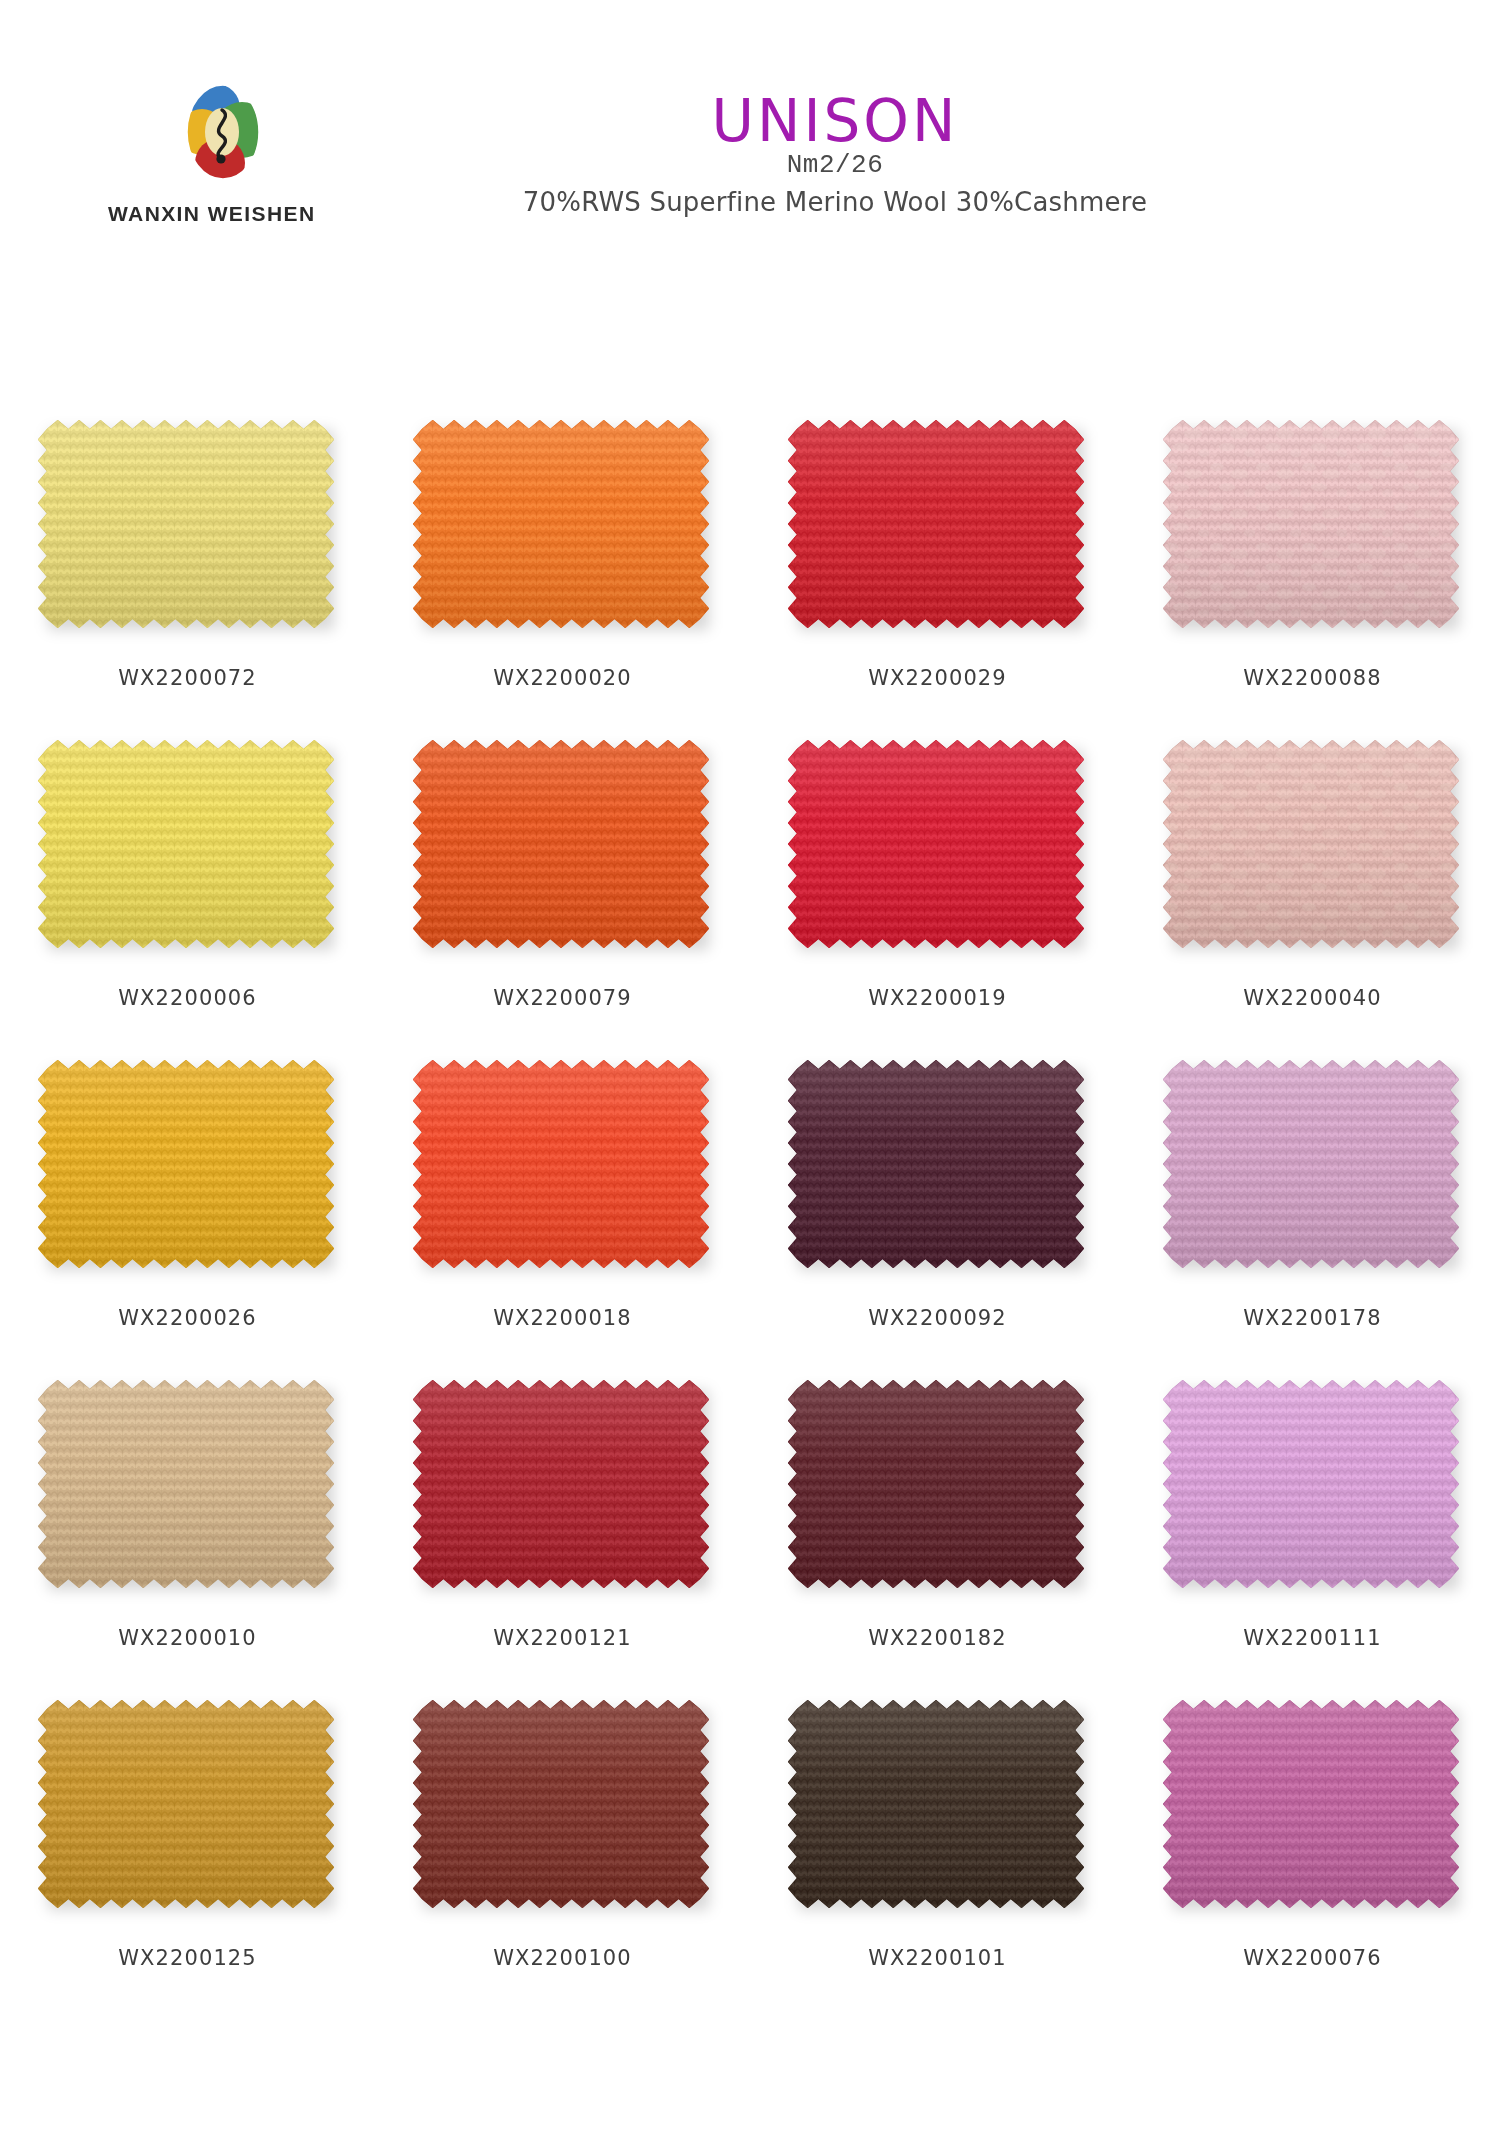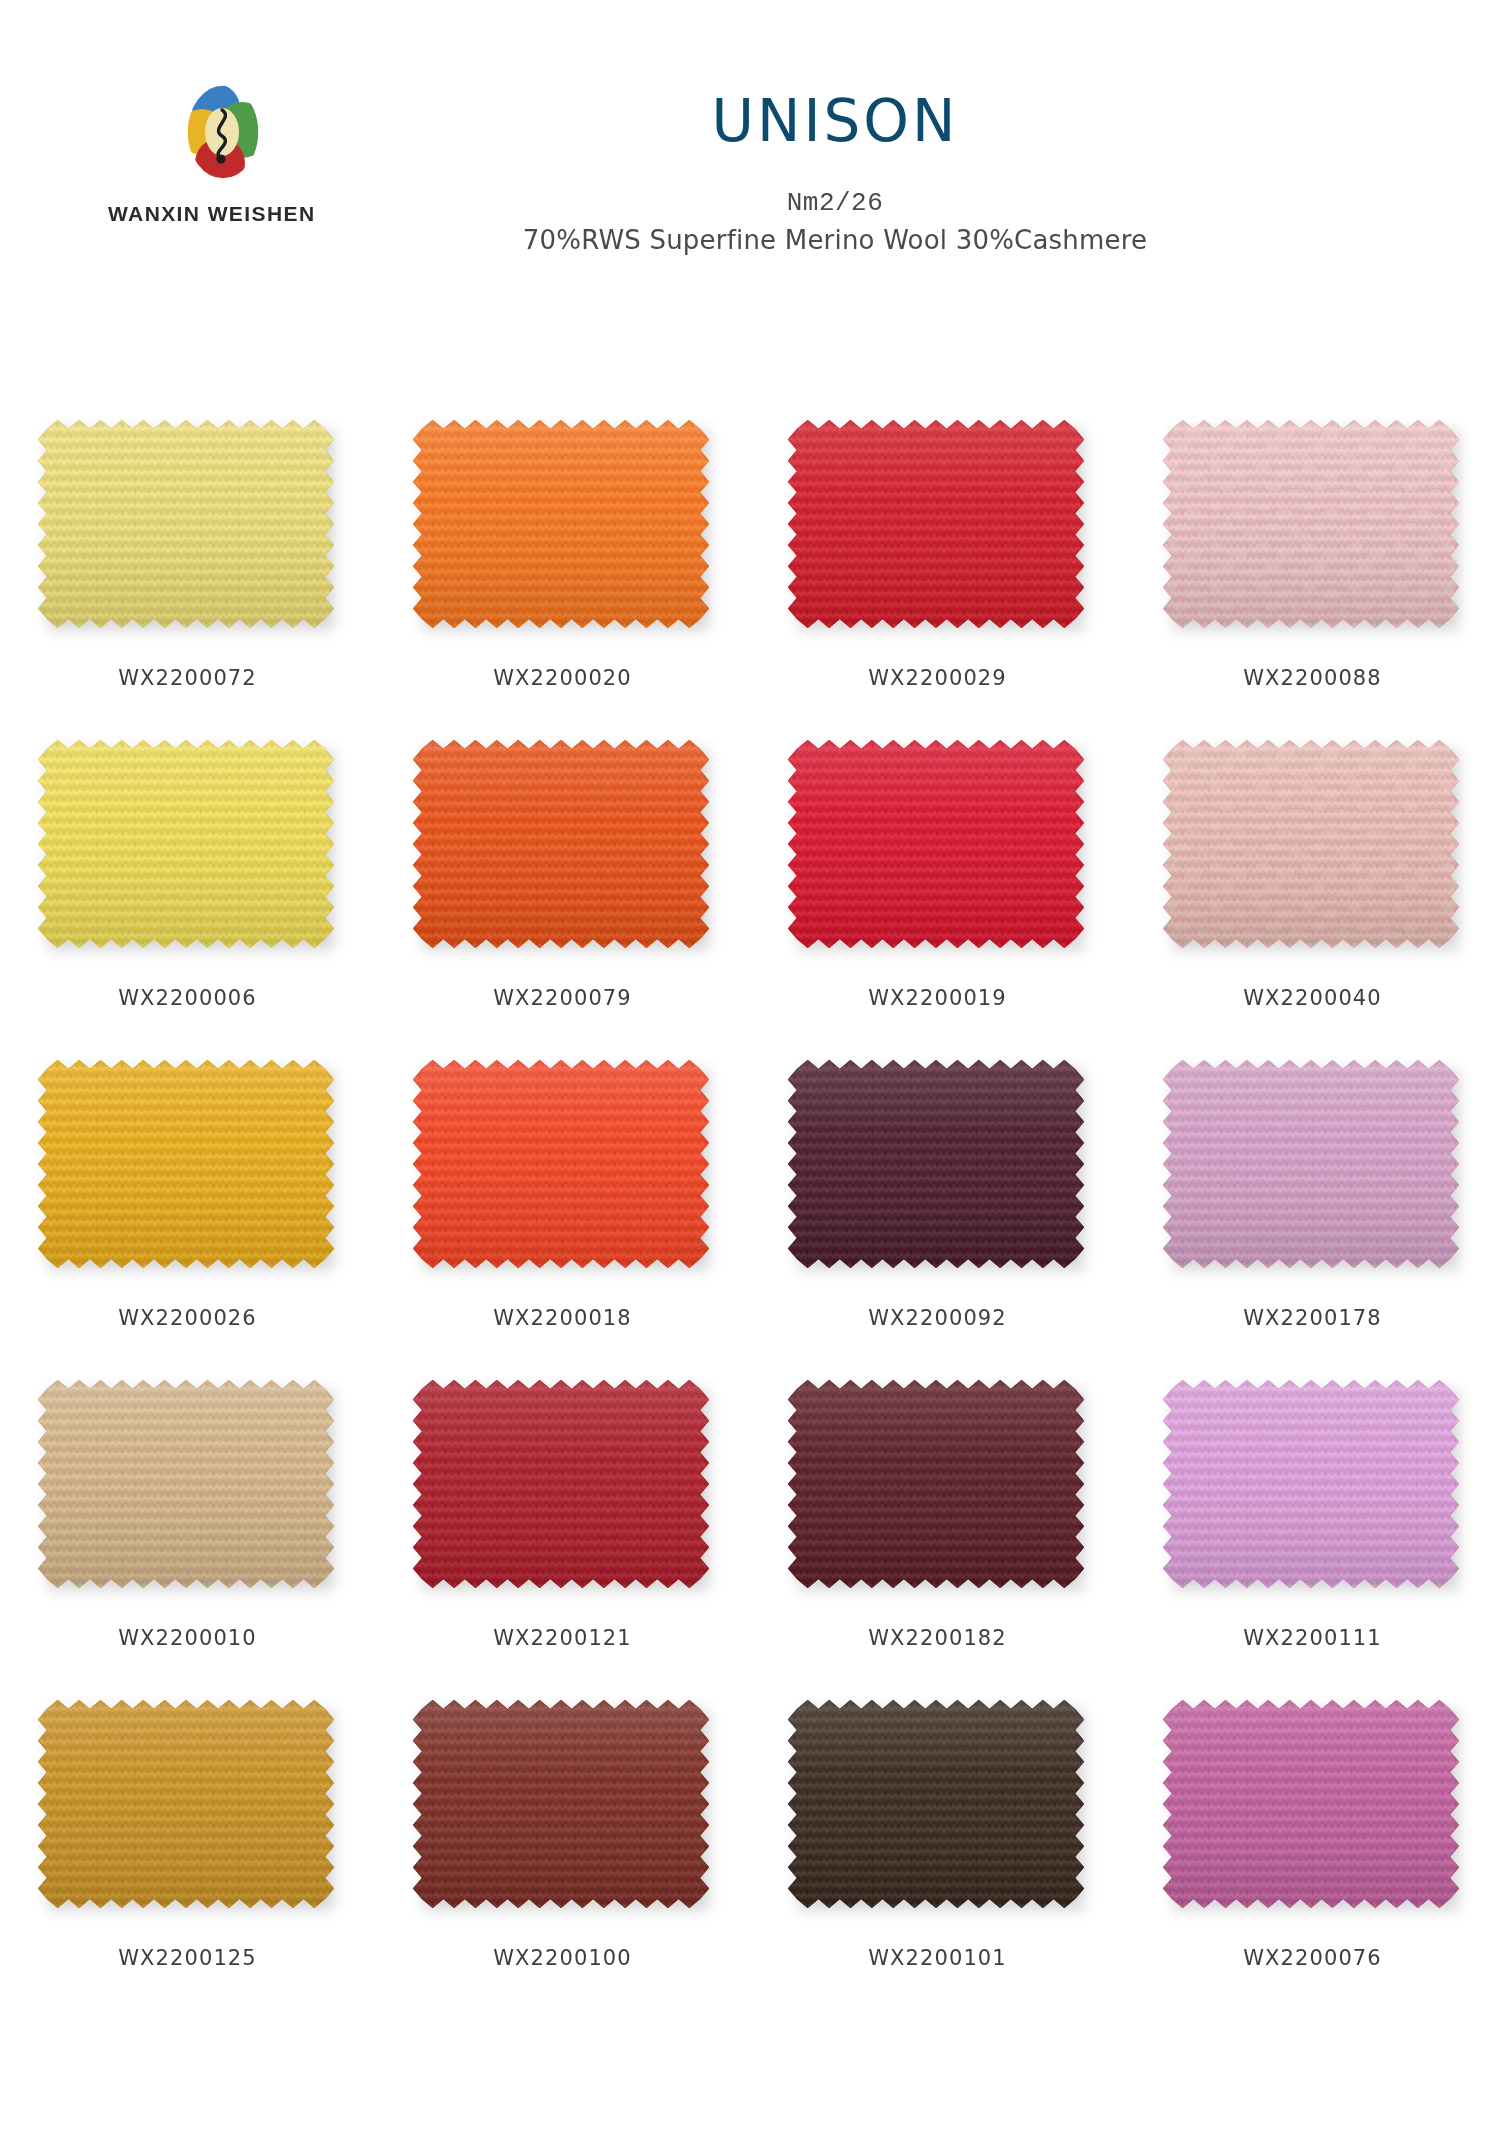--- a/index.html
+++ b/index.html
@@ -49,23 +49,22 @@
     left: 330px;
     right: 160px;
     top: 92px;
     text-align: center;
   }
   .main-title {
     font-family: "DejaVu Sans", sans-serif;
     font-size: 58px;
     font-weight: 400;
     letter-spacing: 3px;
-    color: #0c4a6e;
+    color: #a21caf;
     line-height: 1;
-    margin-bottom: 38px;
   }
   .spec-line-1 {
     font-family: Liberation Mono, monospace;
     font-size: 26px;
     font-weight: 400;
     letter-spacing: 0.5px;
     color: #4a4a4a;
     line-height: 1.22;
   }
   .spec-line-2 {

